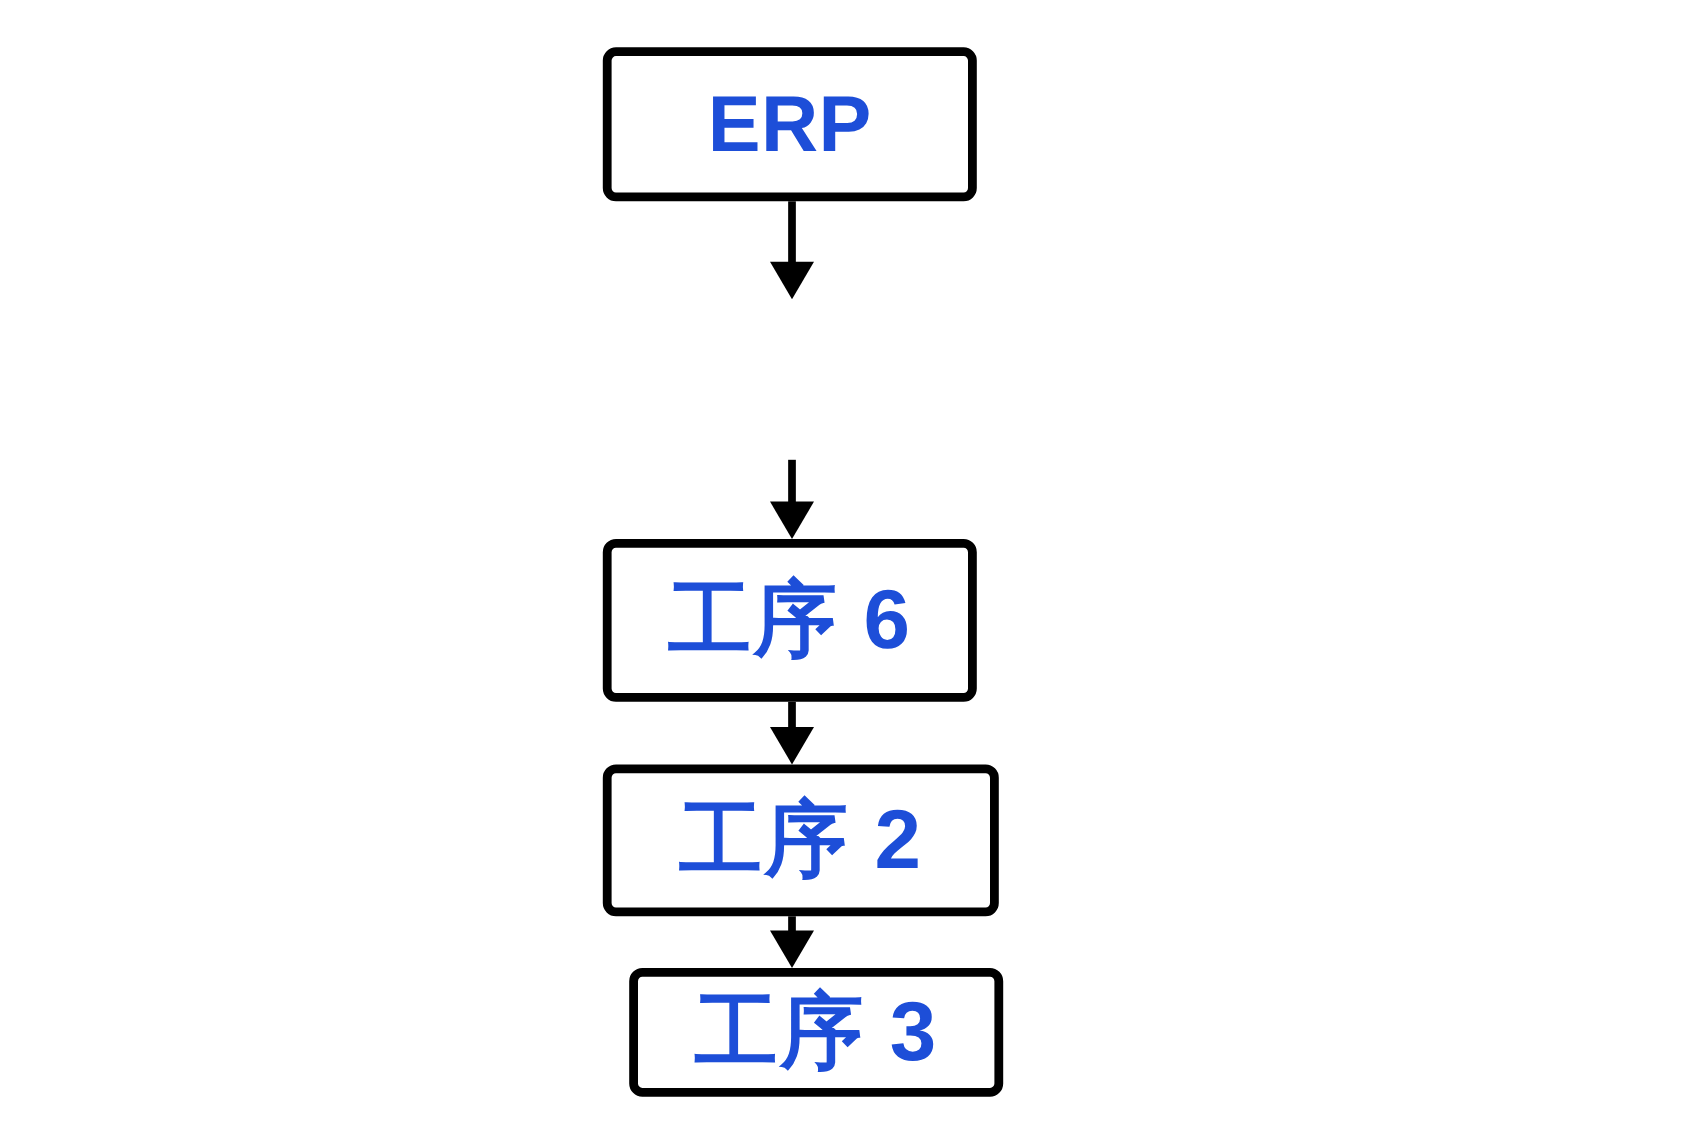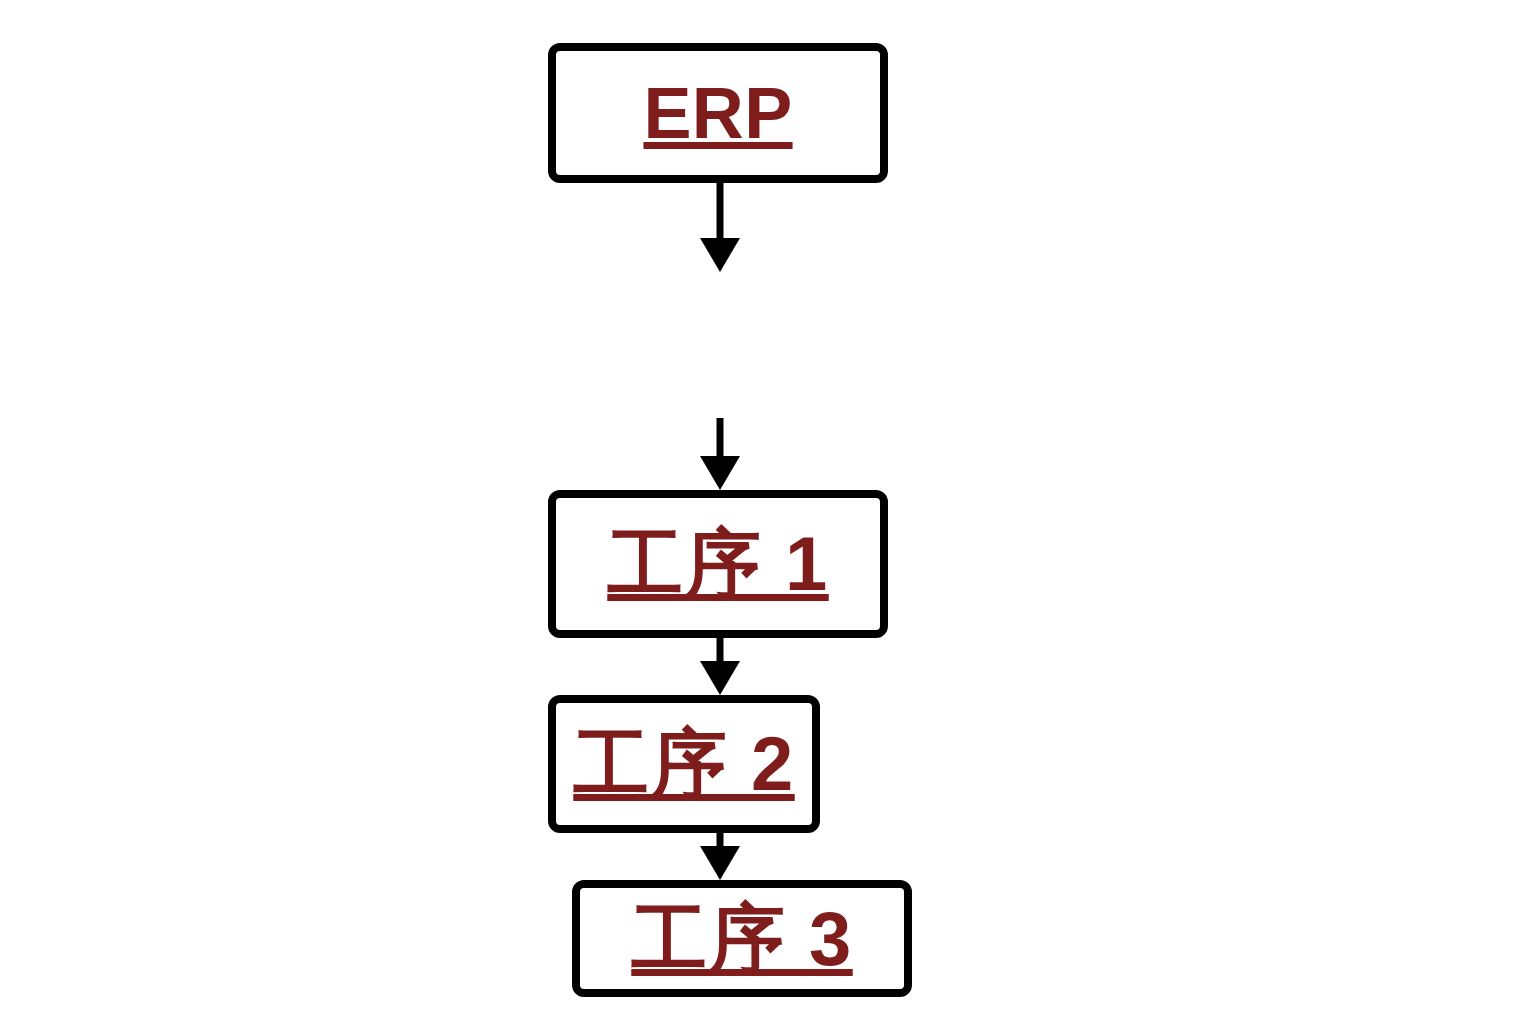--- a/index.html
+++ b/index.html
@@ -20,26 +20,25 @@
     box-sizing: border-box;
     background: #ffffff;
     border: 8px solid #000000;
     border-radius: 12px;
     display: flex;
     align-items: center;
     justify-content: center;
     z-index: 2;
   }
   .node-label {
-    color: #7f1d1d;
+    color: #1d4ed8;
     font-weight: 700;
     line-height: 1;
     white-space: nowrap;
     letter-spacing: 0.01em;
-    text-decoration: underline;
   }
   .label-latin {
     font-size: 72px;
     letter-spacing: 0.005em;
   }
   .label-cjk {
     font-size: 76px;
     letter-spacing: 0.02em;
   }
   .connector {
@@ -55,24 +54,24 @@
 <body>
 
 <div id="canvas">
 
   <div class="node" id="node-erp" style="left: 548px; top: 43px; width: 340px; height: 140px; border-color: rgb(0, 0, 0); background: rgb(255, 255, 255);">
     <span class="node-label label-latin">ERP</span>
   </div>
 
 
   <div class="node" id="node-gongxu-1" style="left: 548px; top: 490px; width: 340px; height: 148px; border-color: rgb(0, 0, 0); background: rgb(255, 255, 255);">
-    <span class="node-label label-cjk">工序 1</span>
+    <span class="node-label label-cjk">工序 6</span>
   </div>
 
-  <div class="node" id="node-gongxu-2" style="left: 548px; top: 695px; width: 272px; height: 138px; border-color: rgb(0, 0, 0); background: rgb(255, 255, 255);">
+  <div class="node" id="node-gongxu-2" style="left: 548px; top: 695px; width: 360px; height: 138px; border-color: rgb(0, 0, 0); background: rgb(255, 255, 255);">
     <span class="node-label label-cjk">工序 2</span>
   </div>
 
   <div class="node" id="node-gongxu-3" style="left: 572px; top: 880px; width: 340px; height: 117px; border-color: rgb(0, 0, 0); background: rgb(255, 255, 255);">
     <span class="node-label label-cjk">工序 3</span>
   </div>
 
   <div class="connector" id="edge-0" style="left: 670px; top: 183px; width: 100px; height: 89px;">
       <svg width="100" height="89" viewBox="0 0 100 89">
         <rect x="46.5" y="0" width="7" height="57" fill="#000000"></rect>

